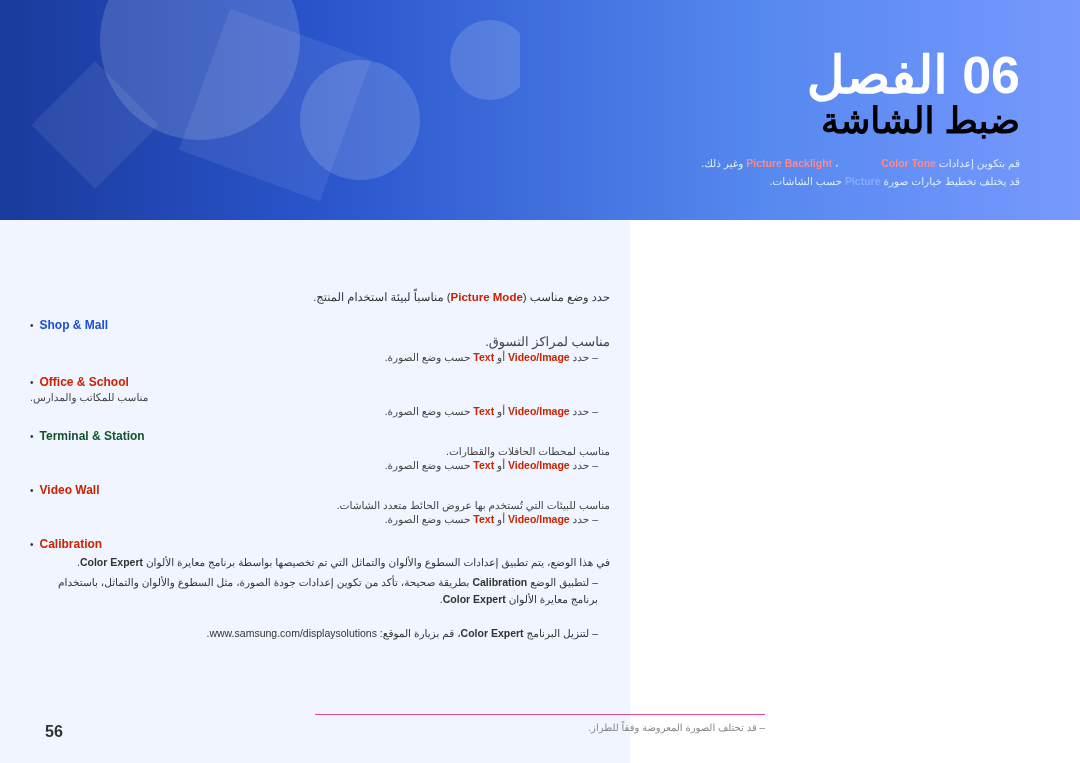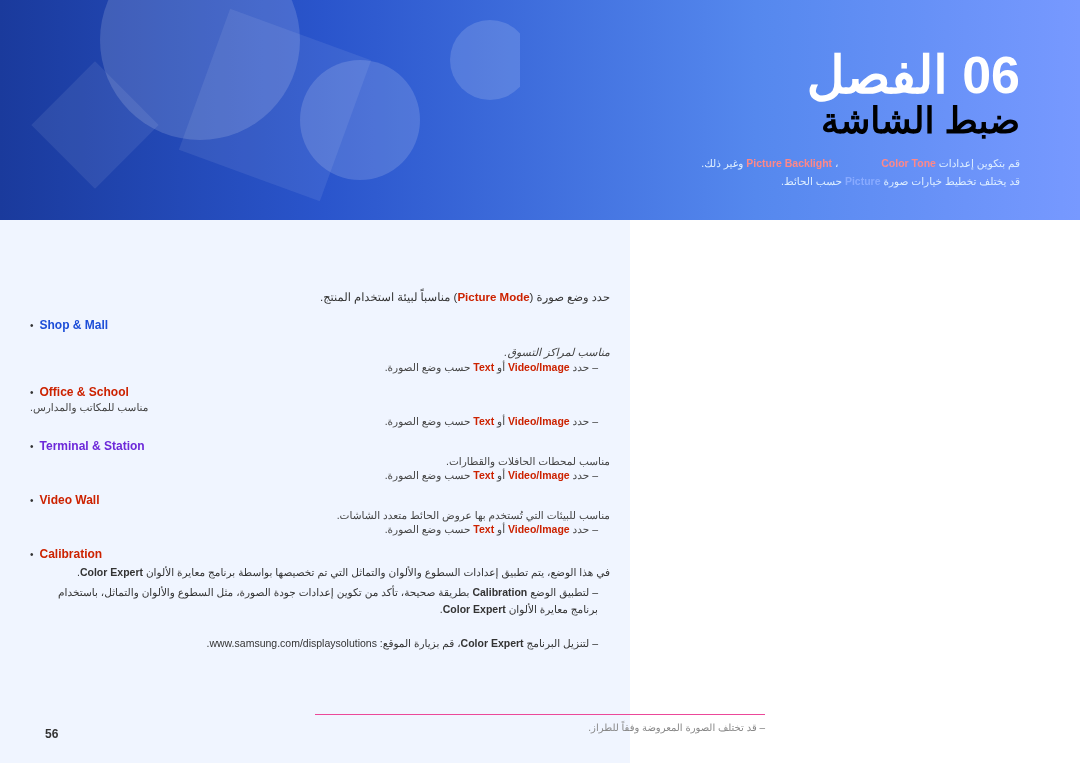--- a/index.html
+++ b/index.html
@@ -138,55 +138,55 @@
     <span style="color:#ff8888;font-weight:bold;">Picture</span>
     <span> </span>
     <span style="color:#ff8888;font-weight:bold;">Backlight</span>
     <span> ،</span>
     <span style="color:#ff8888;font-weight:bold;margin-left:40px;">Color Tone</span>
     <span> وغير ذلك.</span>
   </div>
   <div style="font-size:10.5px;color:#ddeeff;line-height:1.7;">
     <span>قد يختلف تخطيط خيارات صورة </span>
     <span style="color:#88aaff;font-weight:bold;">Picture</span>
-    <span> حسب الحائط.</span>
+    <span> حسب الشاشات.</span>
   </div>
 </div>
 
 <div class="left-content content-z arabic-text">
 
   <div style="font-size:11.5px;color:#333;margin-bottom:14px;text-align:right;">
-    <span>حدد وضع صورة (</span><span style="color:#cc2200;font-weight:bold;">Picture Mode</span><span>) مناسباً لبيئة استخدام المنتج.</span>
+    <span>حدد وضع مناسب (</span><span style="color:#cc2200;font-weight:bold;">Picture Mode</span><span>) مناسباً لبيئة استخدام المنتج.</span>
   </div>
 
   <div class="bullet-item">
     <div style="text-align:right;display:flex;align-items:baseline;justify-content:flex-end;gap:6px;">
       <span style="color:#1d4ed8;font-weight:bold;font-size:12px;">Shop &amp; Mall</span>
       <span style="color:#333;font-size:10px;">•</span>
     </div>
-    <div style="font-size:11px;color:#444;text-align:right;margin-top:14px;font-style:italic;">مناسب لمراكز التسوق.</div>
+    <div style="font-size:13px;color:#444;text-align:right;margin-top:2px;">مناسب لمراكز التسوق.</div>
     <div style="font-size:10.5px;color:#444;text-align:right;padding-right:12px;margin-top:2px;">
       <span>– حدد </span><span style="color:#cc2200;font-weight:bold;">Video/Image</span><span> أو </span><span style="color:#cc2200;font-weight:bold;">Text</span><span> حسب وضع الصورة.</span>
     </div>
   </div>
 
   <div class="bullet-item">
     <div style="text-align:right;display:flex;align-items:baseline;justify-content:flex-end;gap:6px;">
       <span style="color:#cc2200;font-weight:bold;font-size:12px;">Office &amp; School</span>
       <span style="color:#333;font-size:10px;">•</span>
     </div>
     <div style="font-size:10.5px;color:#444;text-align:left;margin-top:2px;">مناسب للمكاتب والمدارس.</div>
     <div style="font-size:10.5px;color:#444;text-align:right;padding-right:12px;margin-top:2px;">
       <span>– حدد </span><span style="color:#cc2200;font-weight:bold;">Video/Image</span><span> أو </span><span style="color:#cc2200;font-weight:bold;">Text</span><span> حسب وضع الصورة.</span>
     </div>
   </div>
 
   <div class="bullet-item">
     <div style="text-align:right;display:flex;align-items:baseline;justify-content:flex-end;gap:6px;">
-      <span style="color:#6d28d9;font-weight:bold;font-size:12px;">Terminal &amp; Station</span>
+      <span style="color:#14532d;font-weight:bold;font-size:12px;">Terminal &amp; Station</span>
       <span style="color:#333;font-size:10px;">•</span>
     </div>
     <div style="font-size:10.5px;color:#444;text-align:right;margin-top:2px;">مناسب لمحطات الحافلات والقطارات.</div>
     <div style="font-size:10.5px;color:#444;text-align:right;padding-right:12px;margin-top:2px;">
       <span>– حدد </span><span style="color:#cc2200;font-weight:bold;">Video/Image</span><span> أو </span><span style="color:#cc2200;font-weight:bold;">Text</span><span> حسب وضع الصورة.</span>
     </div>
   </div>
 
   <div class="bullet-item">
     <div style="text-align:right;display:flex;align-items:baseline;justify-content:flex-end;gap:6px;">
@@ -225,13 +225,13 @@
   
   
 
   
   
 
 </div>
 
 <div style="position:absolute;bottom:30px;left:50%;transform:translateX(-50%);font-size:10px;color:#888;direction:rtl;border-top:1px solid #ec4899;padding-top:7px;width:450px;text-align:right;z-index:5;">– قد تختلف الصورة المعروضة وفقاً للطراز.</div>
 
-<div style="position:absolute;bottom:22px;left:45px;font-size:12px;color:#333;font-weight:bold;z-index:5;">56</div>
+<div style="position:absolute;bottom:22px;left:45px;font-size:16px;color:#333;font-weight:bold;z-index:5;">56</div>
 
 </body></html>

